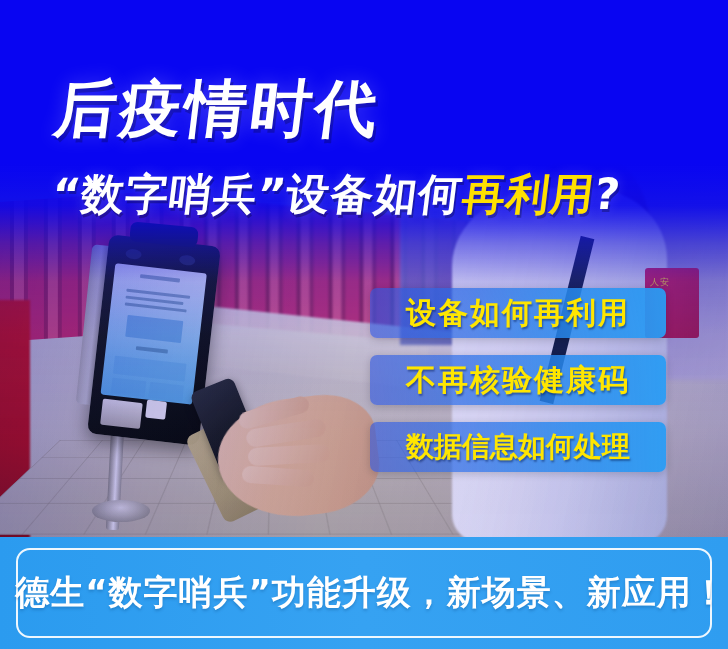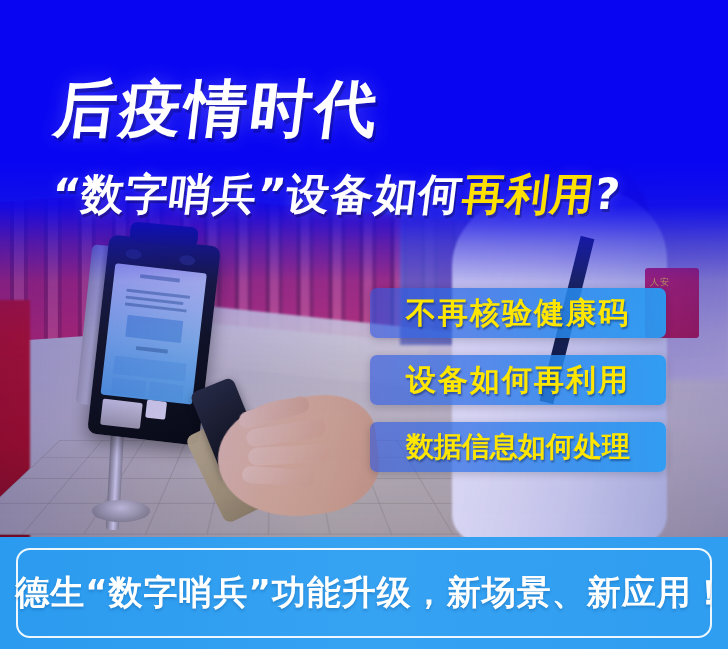--- a/index.html
+++ b/index.html
@@ -328,25 +328,25 @@
     <div class="photo-tint"></div>
   </div>
 
   <div class="headline">后疫情时代</div>
 
   <div class="subhead">
     <span>“数字哨兵”设备如何</span><span class="hl">再利用</span><span>?</span>
   </div>
 
   <div class="bars">
+    <div class="bar b2">
+      <span class="bar-text">设备如何再利用</span>
+    </div>
     <div class="bar b1">
       <span class="bar-text">不再核验健康码</span>
-    </div>
-    <div class="bar b2">
-      <span class="bar-text">设备如何再利用</span>
     </div>
     <div class="bar b3">
       <span class="bar-text">数据信息如何处理</span>
     </div>
   </div>
 
   <div class="banner">
     <div class="banner-frame"></div>
     <div class="banner-text">德生“数字哨兵”功能升级，新场景、新应用！</div>
   </div>

